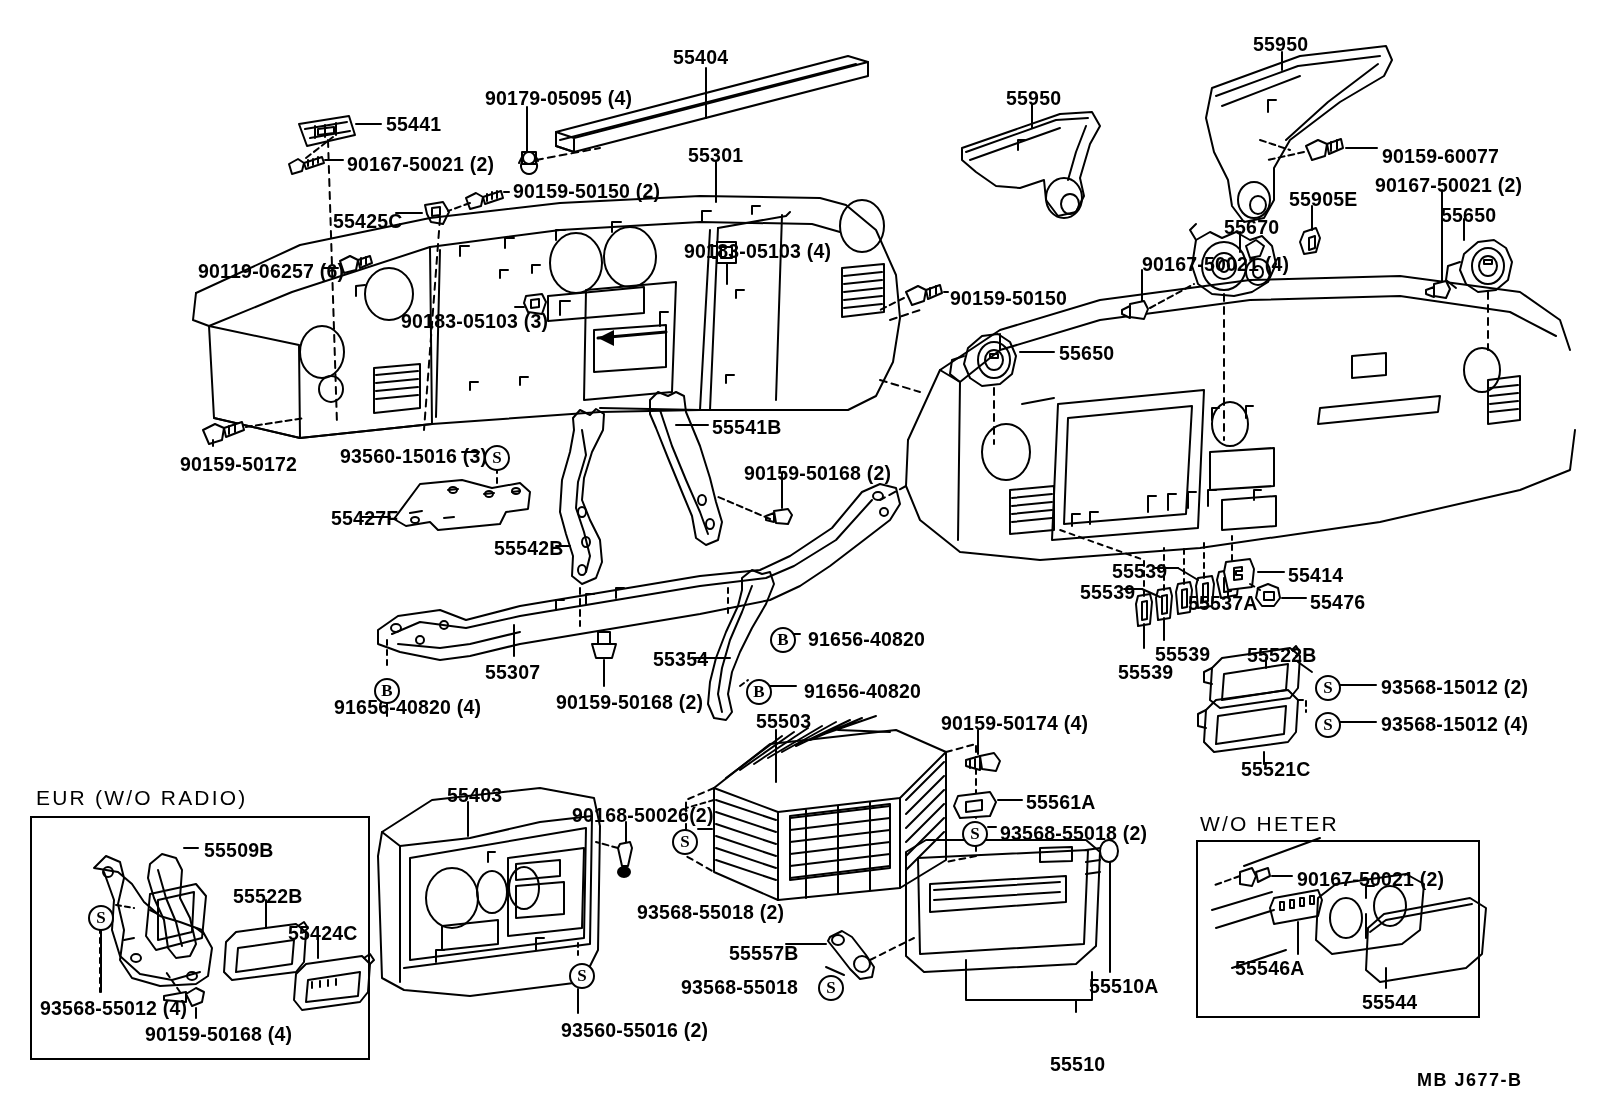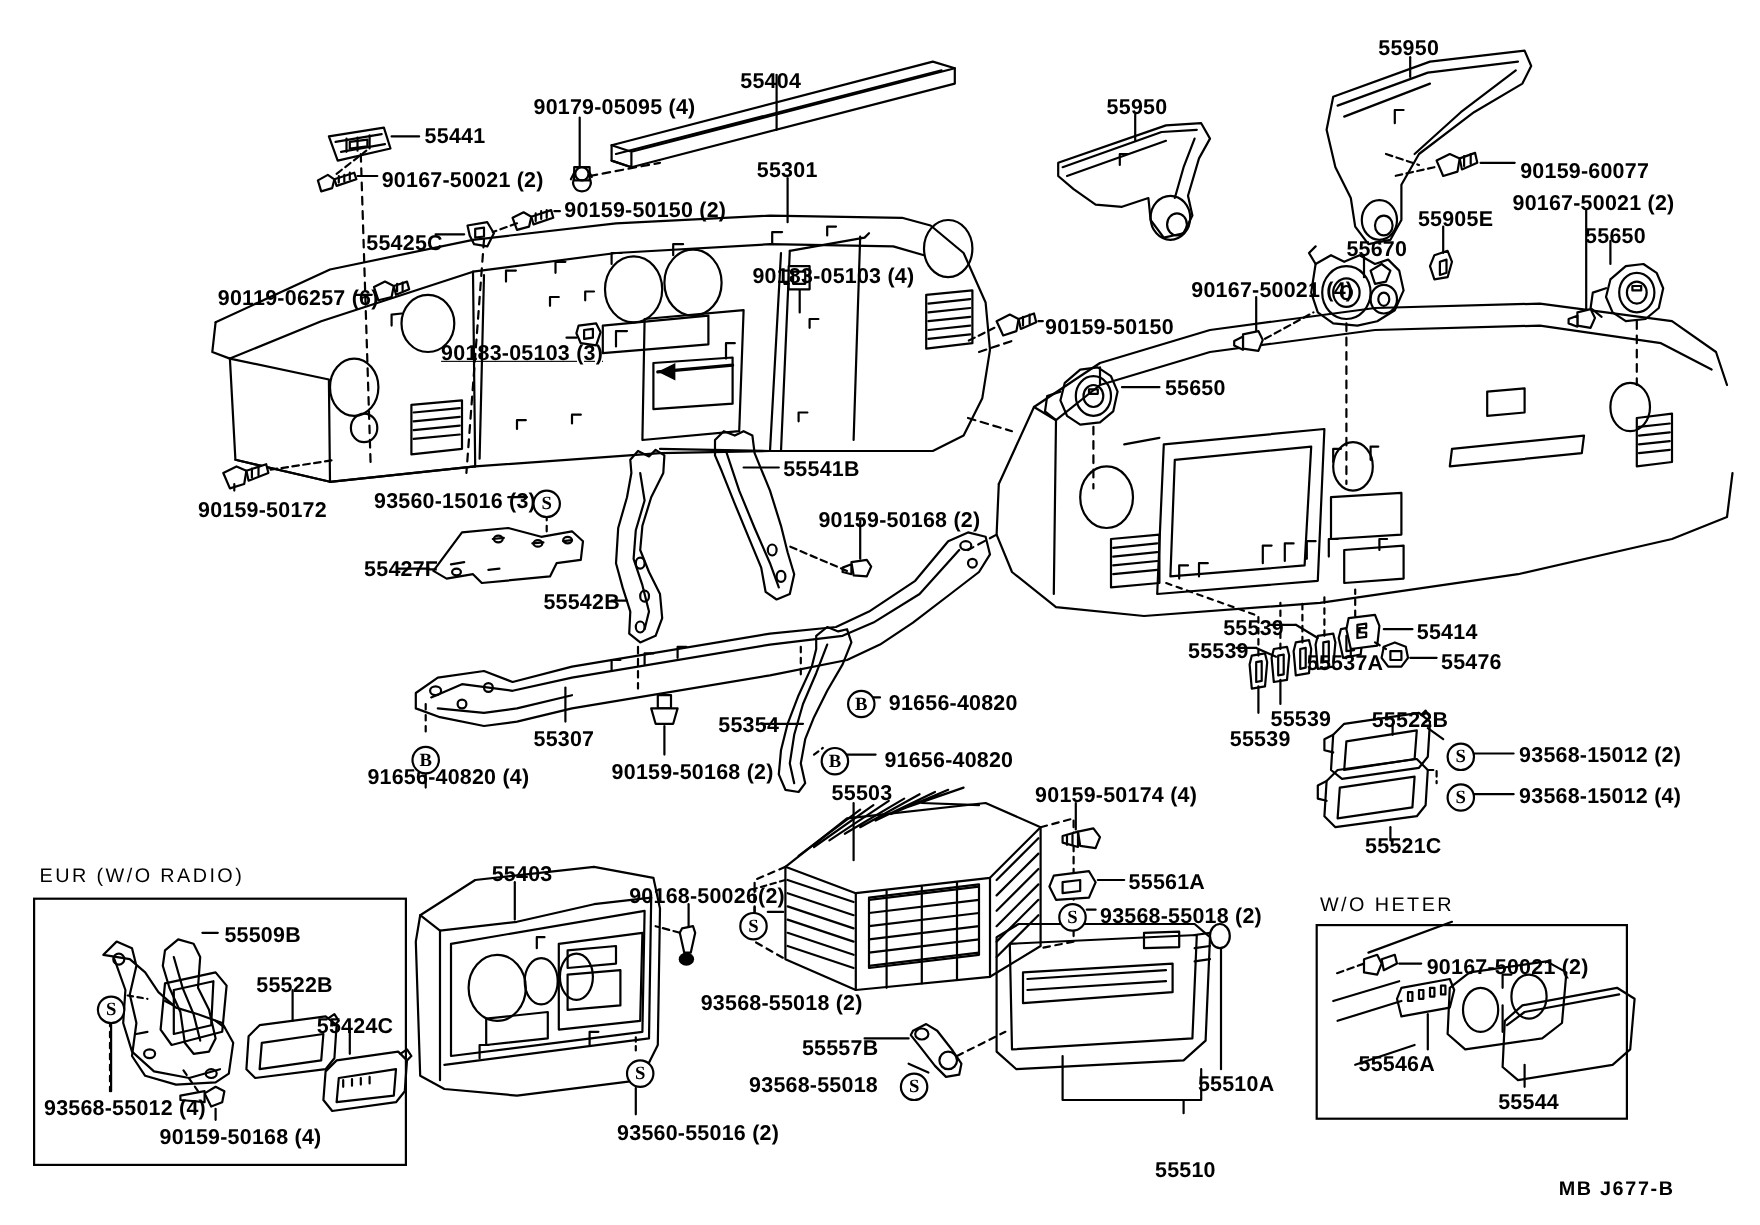--- a/index.html
+++ b/index.html
@@ -29,21 +29,21 @@
     font-size: 19.5px;
     letter-spacing: 0.2px;
     color: #000000;
     white-space: nowrap;
     line-height: 1;
   }
   .panel-title {
     position: absolute;
     font-family: "Liberation Sans", sans-serif;
     font-weight: normal;
-    font-size: 18px;
+    font-size: 21px;
     letter-spacing: 2.2px;
     color: #000;
     white-space: nowrap;
   }
   .sheetcode {
     position: absolute;
     font-family: "Liberation Sans", sans-serif;
     font-weight: bold;
     font-size: 18px;
     letter-spacing: 1.5px;
@@ -660,45 +660,45 @@
 
   <div class="sheetcode" style="left:1417px; top:1070px;">MB  J677-B</div>
 
   <div id="labels-layer">
       <div class="lbl" style="left: 386px; top: 115px;">55441</div>
       <div class="lbl" style="left: 347px; top: 155px;">90167-50021 (2)</div>
       <div class="lbl" style="left: 333px; top: 212px;">55425C</div>
       <div class="lbl" style="left: 198px; top: 262px;">90119-06257 (6)</div>
       <div class="lbl" style="left: 485px; top: 89px;">90179-05095 (4)</div>
       <div class="lbl" style="left: 513px; top: 182px;">90159-50150 (2)</div>
-      <div class="lbl" style="left: 673px; top: 65px;">55404</div>
+      <div class="lbl" style="left: 673px; top: 48px;">55404</div>
       <div class="lbl" style="left: 688px; top: 146px;">55301</div>
       <div class="lbl" style="left: 684px; top: 242px;">90183-05103 (4)</div>
-      <div class="lbl" style="left: 401px; top: 312px; text-decoration: underline;">90183-05103 (3)</div>
+      <div class="lbl" style="left: 401px; top: 312px;">90183-05103 (3)</div>
       <div class="lbl" style="left: 180px; top: 455px;">90159-50172</div>
       <div class="lbl" style="left: 340px; top: 447px;">93560-15016  (3)</div>
       <div class="lbl" style="left: 303px; top: 509px; margin-left: 28px;">55427F</div>
       <div class="lbl" style="left: 494px; top: 539px;">55542B</div>
       <div class="lbl" style="left: 712px; top: 418px;">55541B</div>
       <div class="lbl" style="left: 744px; top: 464px;">90159-50168 (2)</div>
       <div class="lbl" style="left: 485px; top: 663px;">55307</div>
       <div class="lbl" style="left: 556px; top: 693px;">90159-50168 (2)</div>
       <div class="lbl" style="left: 334px; top: 698px;">91656-40820 (4)</div>
       <div class="lbl" style="left: 653px; top: 650px;">55354</div>
       <div class="lbl" style="left: 808px; top: 630px;">91656-40820</div>
       <div class="lbl" style="left: 804px; top: 682px;">91656-40820</div>
       <div class="lbl" style="left: 950px; top: 289px;">90159-50150</div>
       <div class="lbl" style="left: 1006px; top: 89px;">55950</div>
       <div class="lbl" style="left: 1253px; top: 35px;">55950</div>
       <div class="lbl" style="left: 1382px; top: 147px;">90159-60077</div>
       <div class="lbl" style="left: 1375px; top: 176px;">90167-50021 (2)</div>
       <div class="lbl" style="left: 1289px; top: 190px;">55905E</div>
       <div class="lbl" style="left: 1224px; top: 218px;">55670</div>
       <div class="lbl" style="left: 1441px; top: 206px;">55650</div>
-      <div class="lbl" style="left: 1083px; top: 255px;">90167-50021 (4)</div>
+      <div class="lbl" style="left: 1142px; top: 255px;">90167-50021 (4)</div>
       <div class="lbl" style="left: 1059px; top: 344px;">55650</div>
       <div class="lbl" style="left: 1112px; top: 562px;">55539</div>
       <div class="lbl" style="left: 1080px; top: 583px;">55539</div>
       <div class="lbl" style="left: 1188px; top: 594px;">55537A</div>
       <div class="lbl" style="left: 1155px; top: 645px;">55539</div>
       <div class="lbl" style="left: 1118px; top: 663px;">55539</div>
       <div class="lbl" style="left: 1288px; top: 566px;">55414</div>
       <div class="lbl" style="left: 1310px; top: 593px;">55476</div>
       <div class="lbl" style="left: 1247px; top: 646px;">55522B</div>
       <div class="lbl" style="left: 1381px; top: 678px;">93568-15012 (2)</div>

